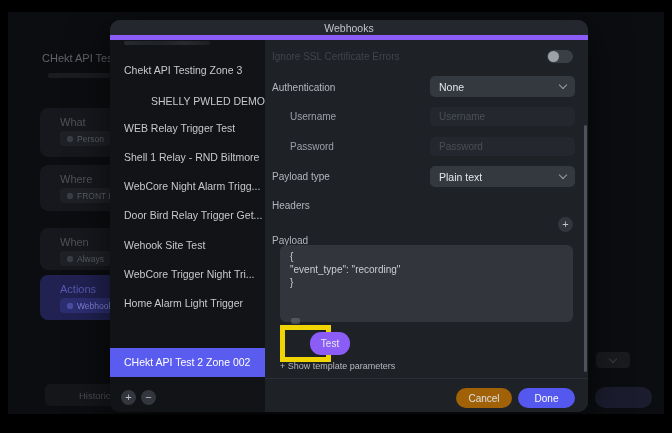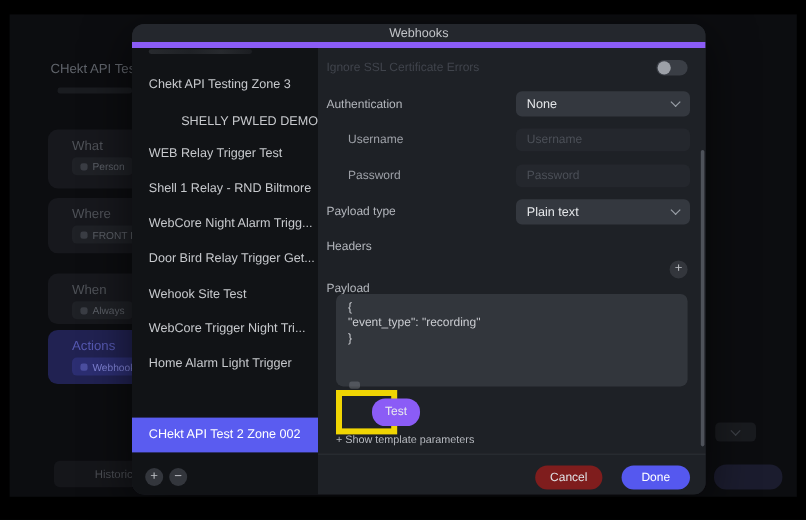--- a/index.html
+++ b/index.html
@@ -62,21 +62,21 @@
   .payload-box { position:absolute; left:15px; top:205px; width:293px; height:77px; background:#32363c; border-radius:6px;
     padding:5px 10px; font-size:10px; line-height:13px; color:#caccd1; white-space:pre-line; overflow:hidden; }
   .artifact { position:absolute; left:26px; top:278px; width:9px; height:6px; background:#7b7f85; opacity:.45; border-radius:2px; }
   .annotation { position:absolute; left:15px; top:285px; width:51px; height:37px; border:5px solid #f0d503; }
   .test-btn { position:absolute; left:21px; top:292px; width:40px; height:23px; border-radius:11px; background:#8b5cf6;
     color:#e8eaed; font-size:10px; display:flex; align-items:center; justify-content:center;margin-left:24px; }
   .tpl-link { position:absolute; left:15px; top:321px; font-size:9px; color:#b6b9bf; white-space:nowrap; }
   .v-scrollbar { position:absolute; left:319px; top:85px; width:3px; height:247px; background:#4e525a; border-radius:2px; }
   .f-divider { position:absolute; left:0; top:338px; width:323px; height:1px; background:#2b2e34; }
   .btn { position:absolute; top:348px; height:20px; border-radius:10px; font-size:10px; display:flex; align-items:center; justify-content:center; }
-  .btn.cancel { left:181px; width:56px; background:#7f1d1d; color:#dfe1e4; }
+  .btn.cancel { left:191px; width:56px; background:#a16207; color:#dfe1e4; }
   .btn.done { left:253px; width:57px; background:#5558ef; color:#ffffff; }
 </style>
 </head>
 <body>
 
 <div class="stage">
 
   <div class="page">
     <div class="bg-title">CHekt API Test 2</div>
     <div class="bg-subtitle"></div>

